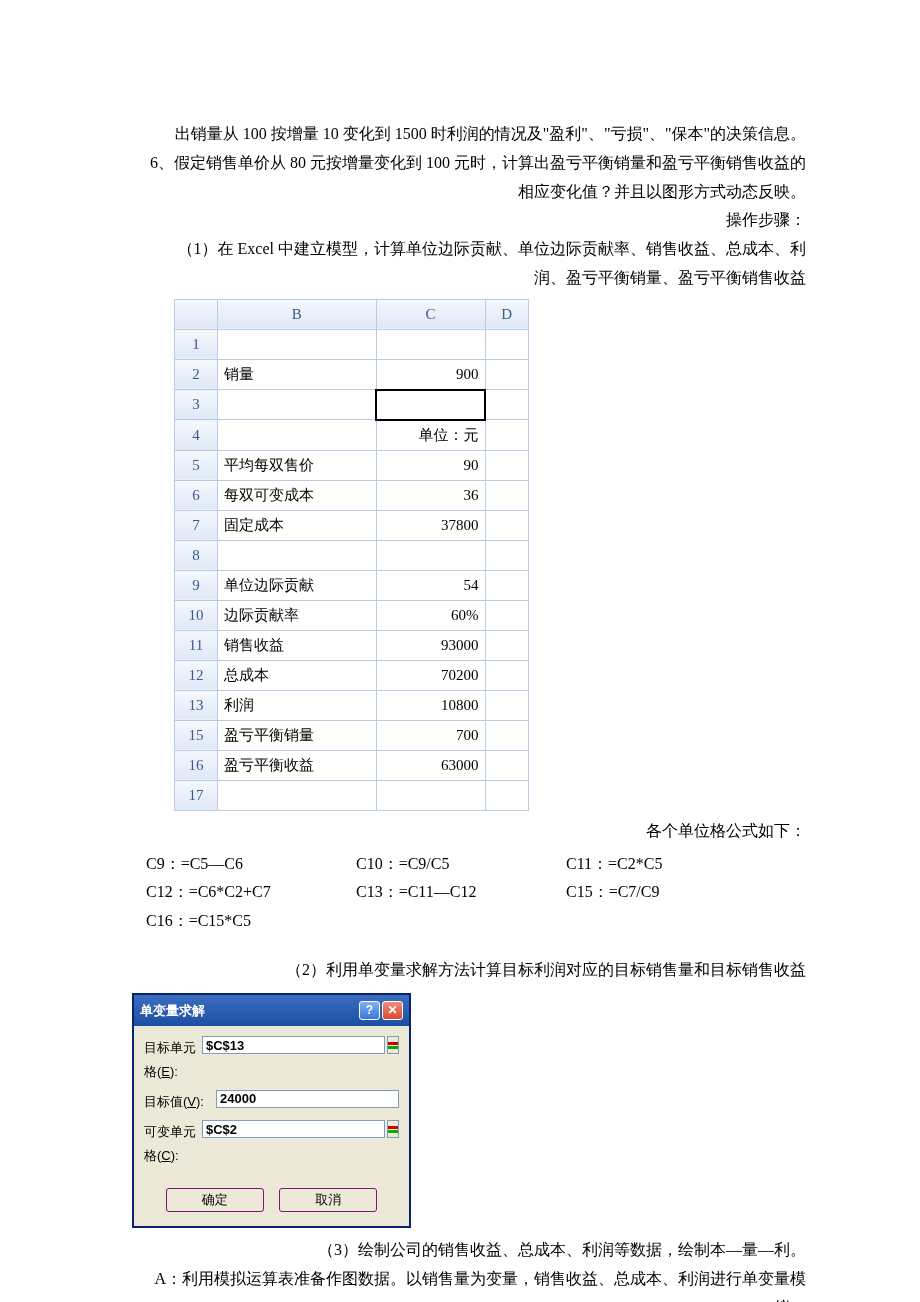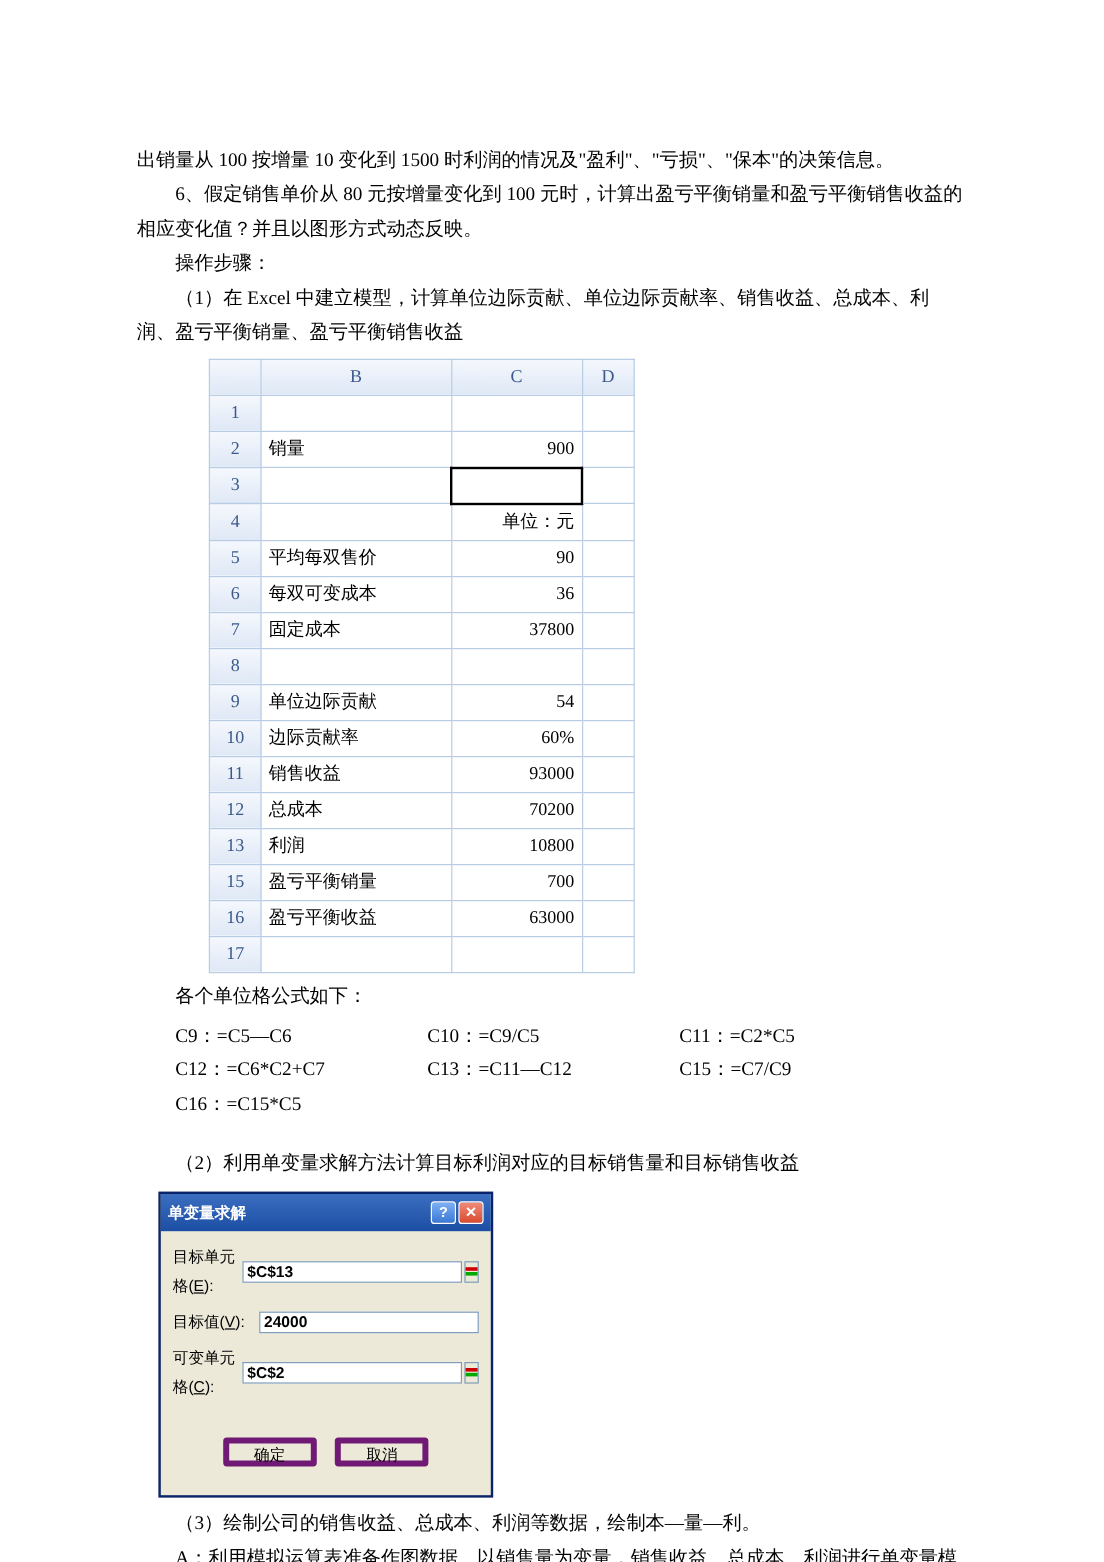--- a/index.html
+++ b/index.html
@@ -6,21 +6,21 @@
       font-family: "SimSun", "宋体", serif;
       font-size: 16px;
       line-height: 1.8;
       margin: 0;
       padding: 120px 114px 60px 114px;
       background: #fff;
       color: #000;
       width: 920px;
       box-sizing: border-box;
     }
-    p { margin: 0; }
+    p { margin: 0; text-align: right; }
     .indent { text-indent: 2em; }
     .excel-wrap { margin: 6px 0 6px 60px; }
     .excel-table {
       border-collapse: collapse;
       background: #fff;
     }
     .excel-table td, .excel-table th {
       border: 1px solid #b8cce4;
       padding: 1px 6px;
       font-family: "SimSun", serif;
@@ -83,21 +83,21 @@
       border-radius: 3px;
       color: #fff;
     }
     .help-btn { background: linear-gradient(#7eb1f5, #3a78d6); }
     .close-btn { background: linear-gradient(#f08b7a, #d94a2e); }
     .dialog-body {
       padding: 10px 10px 4px 10px;
     }
     .dlg-row {
       display: flex;
-      align-items: center;
+      align-items: flex-start;
       margin-bottom: 7px;
     }
     .dlg-label { width: 112px; }
     .dlg-input {
       flex: 1;
       background: #fff;
       border: 1px solid #7f9db9;
       height: 18px;
       padding: 0 3px;
       font-size: 13px;
@@ -119,25 +119,25 @@
       width:10px;height:7px;
       background:
         linear-gradient(#c00,#c00) top/10px 3px no-repeat,
         linear-gradient(#0a0,#0a0) bottom/10px 3px no-repeat;
     }
     .dialog-footer {
       padding: 6px 10px 10px 10px;
       text-align: center;
     }
     .dlg-btn {
-      width: 78px;
+      width: 98px;
       height: 24px;
-      margin: 14px 6px;
+      margin: 4px 6px;
       background: #ece9d8;
-      border: 5px solid #701a75;
+      border: 1px solid #701a75;
       border-radius: 3px;
       font-size: 13px;
       font-family: "SimSun", sans-serif;
     }
     .underline-key { text-decoration: underline; }
   </style>
 </head>
 <body>
 
 <p>出销量从 100 按增量 10 变化到 1500 时利润的情况及"盈利"、"亏损"、"保本"的决策信息。</p>

